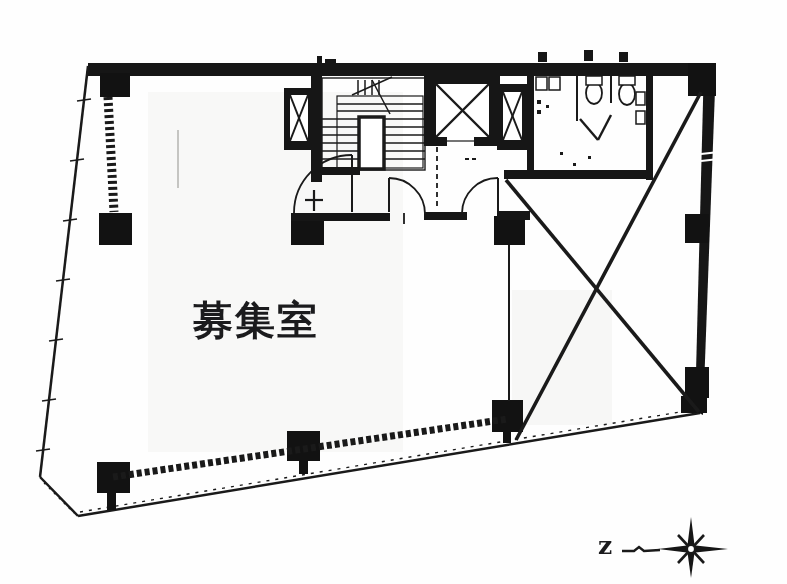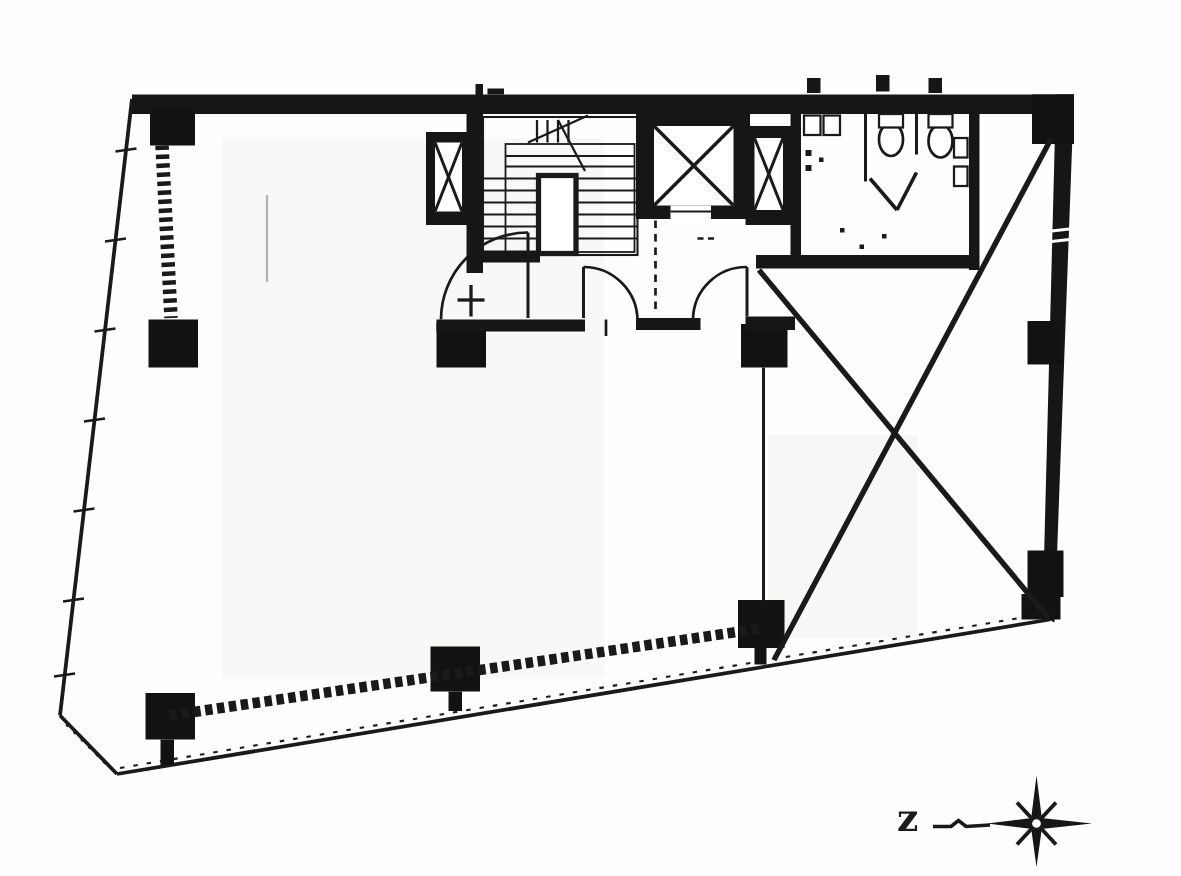--- a/index.html
+++ b/index.html
@@ -192,16 +192,17 @@
         <polygon points="658,549 691,545 728,549 691,553" class="fill-ink"></polygon>
         <line x1="691" y1="549" x2="678" y2="535" class="ink" stroke-width="2.6"></line>
         <line x1="691" y1="549" x2="704" y2="535" class="ink" stroke-width="2.6"></line>
         <line x1="691" y1="549" x2="678" y2="563" class="ink" stroke-width="2.6"></line>
         <line x1="691" y1="549" x2="704" y2="563" class="ink" stroke-width="2.6"></line>
         <circle cx="691" cy="549" r="4" fill="#ffffff" class="ink" stroke-width="2.2"></circle>
       </g>
     </g>
   </svg>
 
+  <div class="room-label">募集室</div>
 
   <div class="compass-letter">z</div>
 
 </div>
 
 </body></html>

